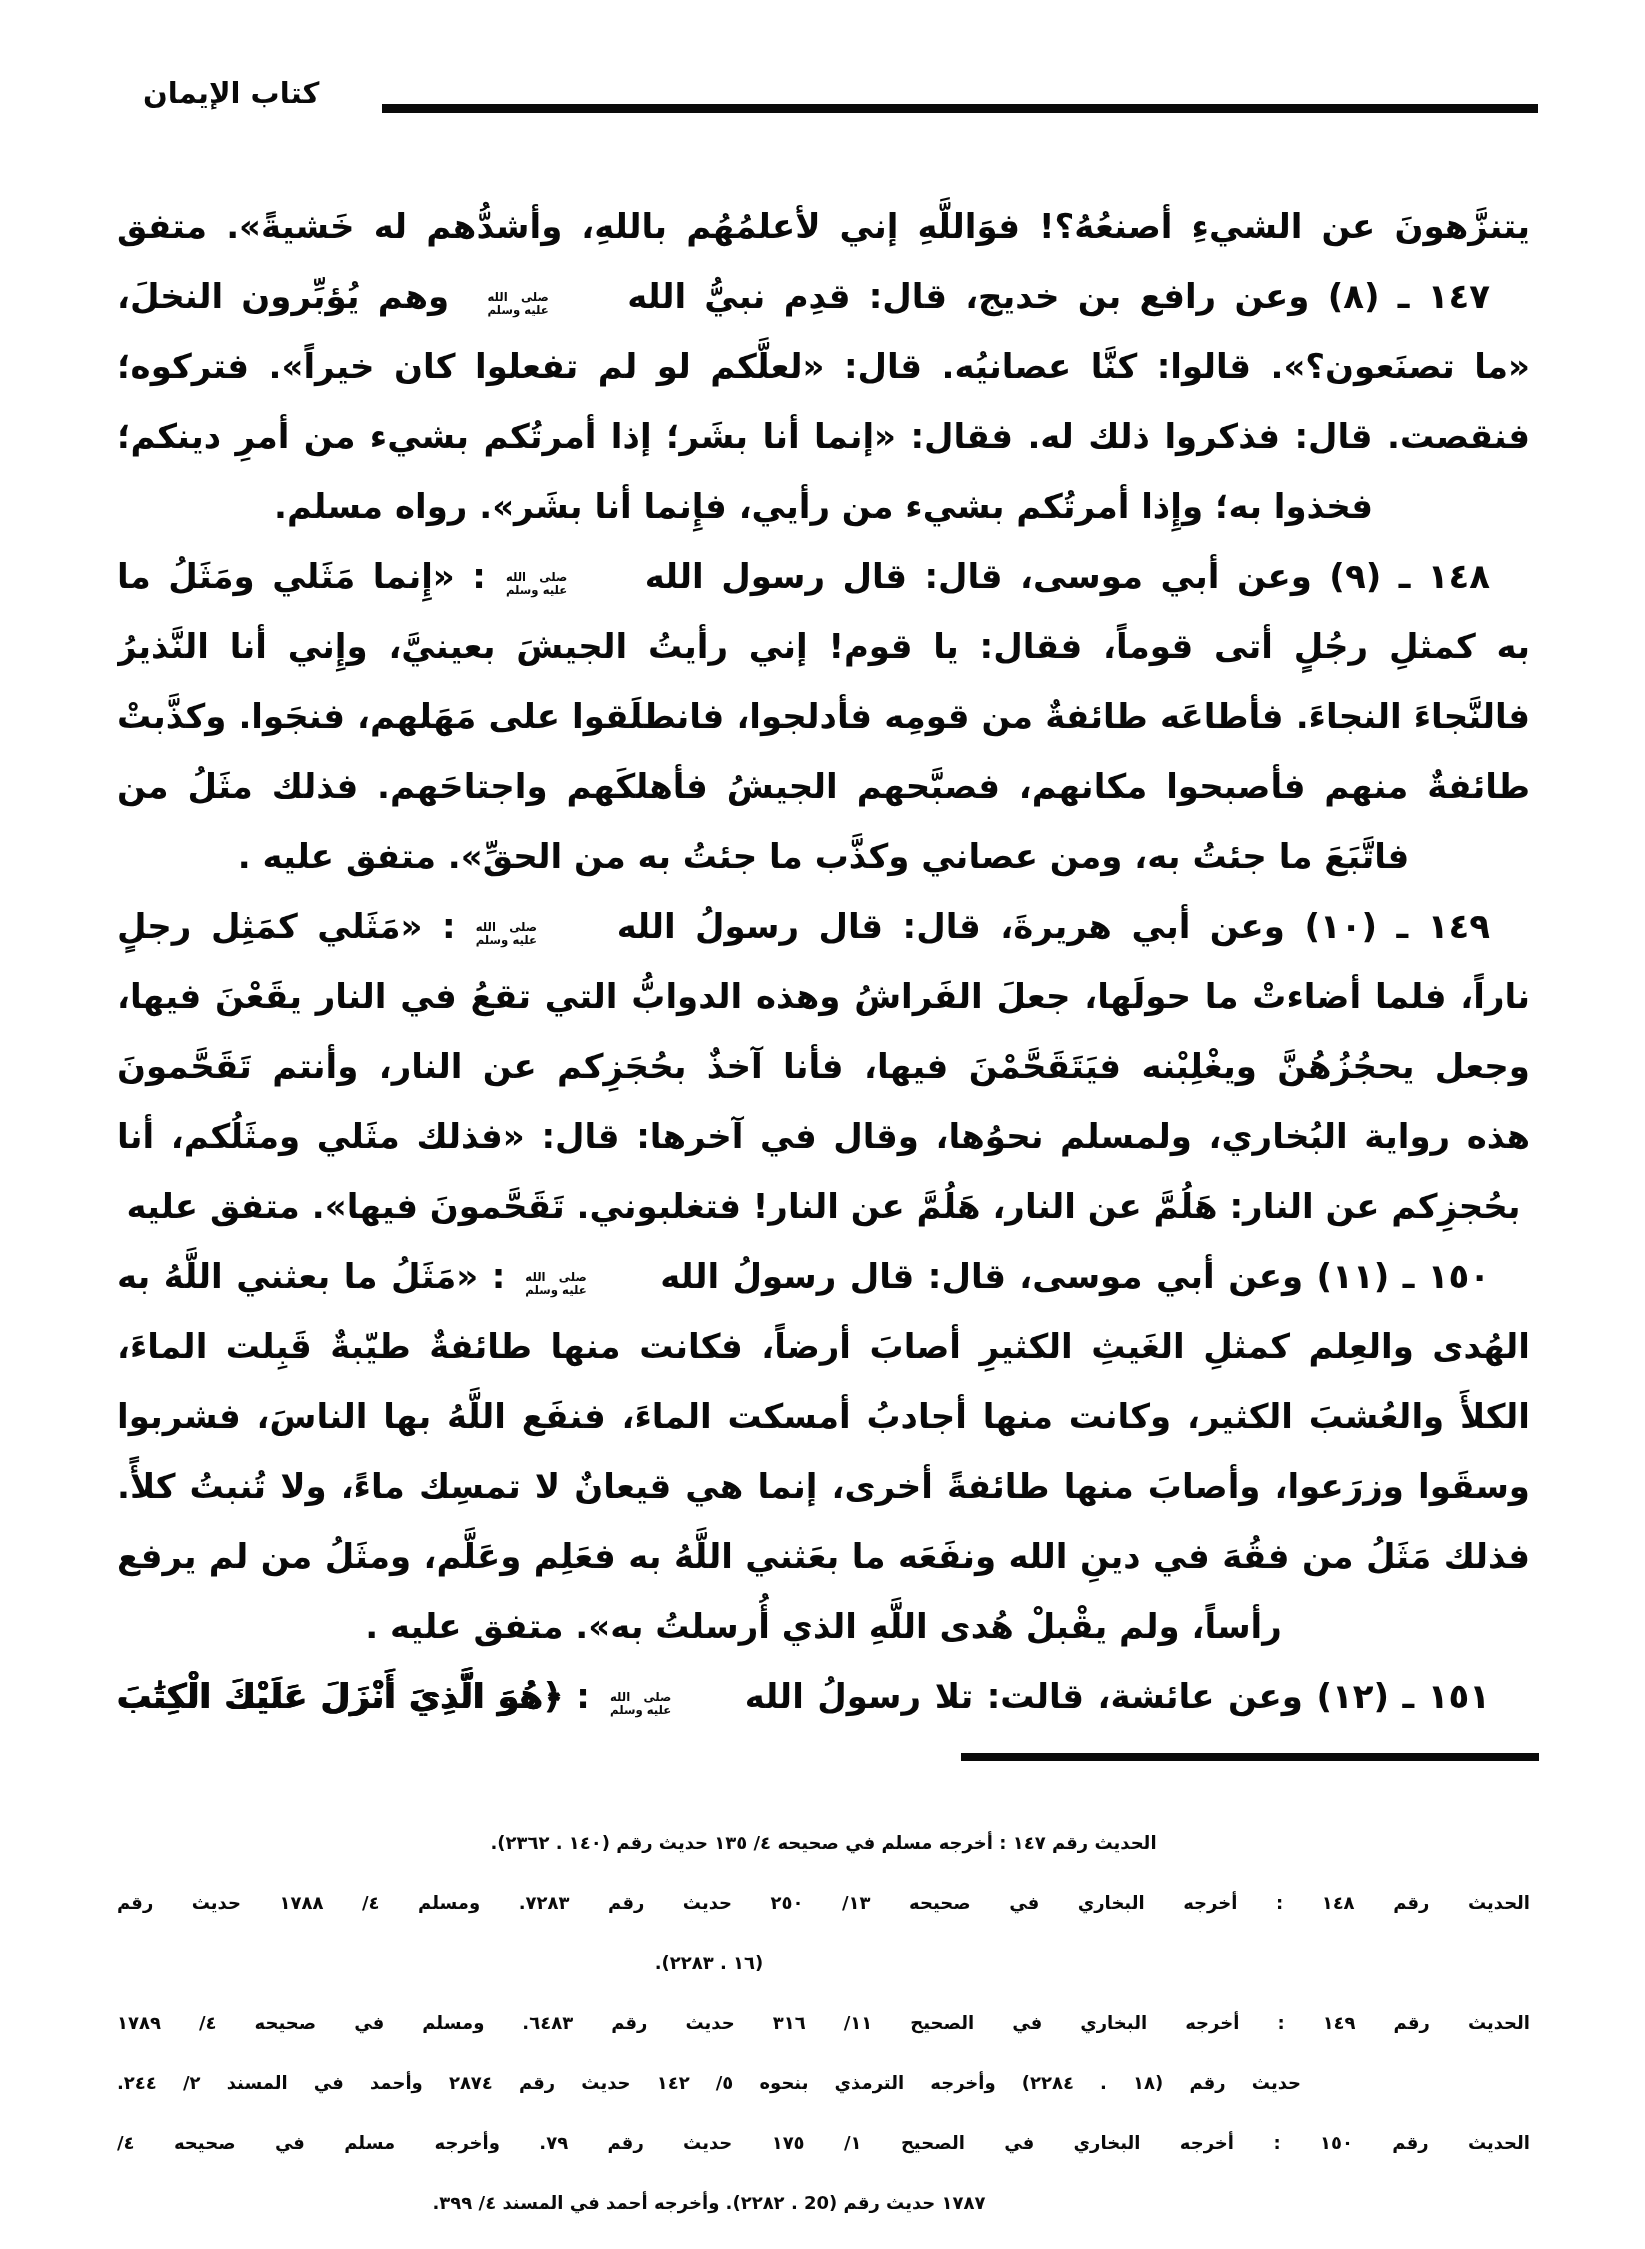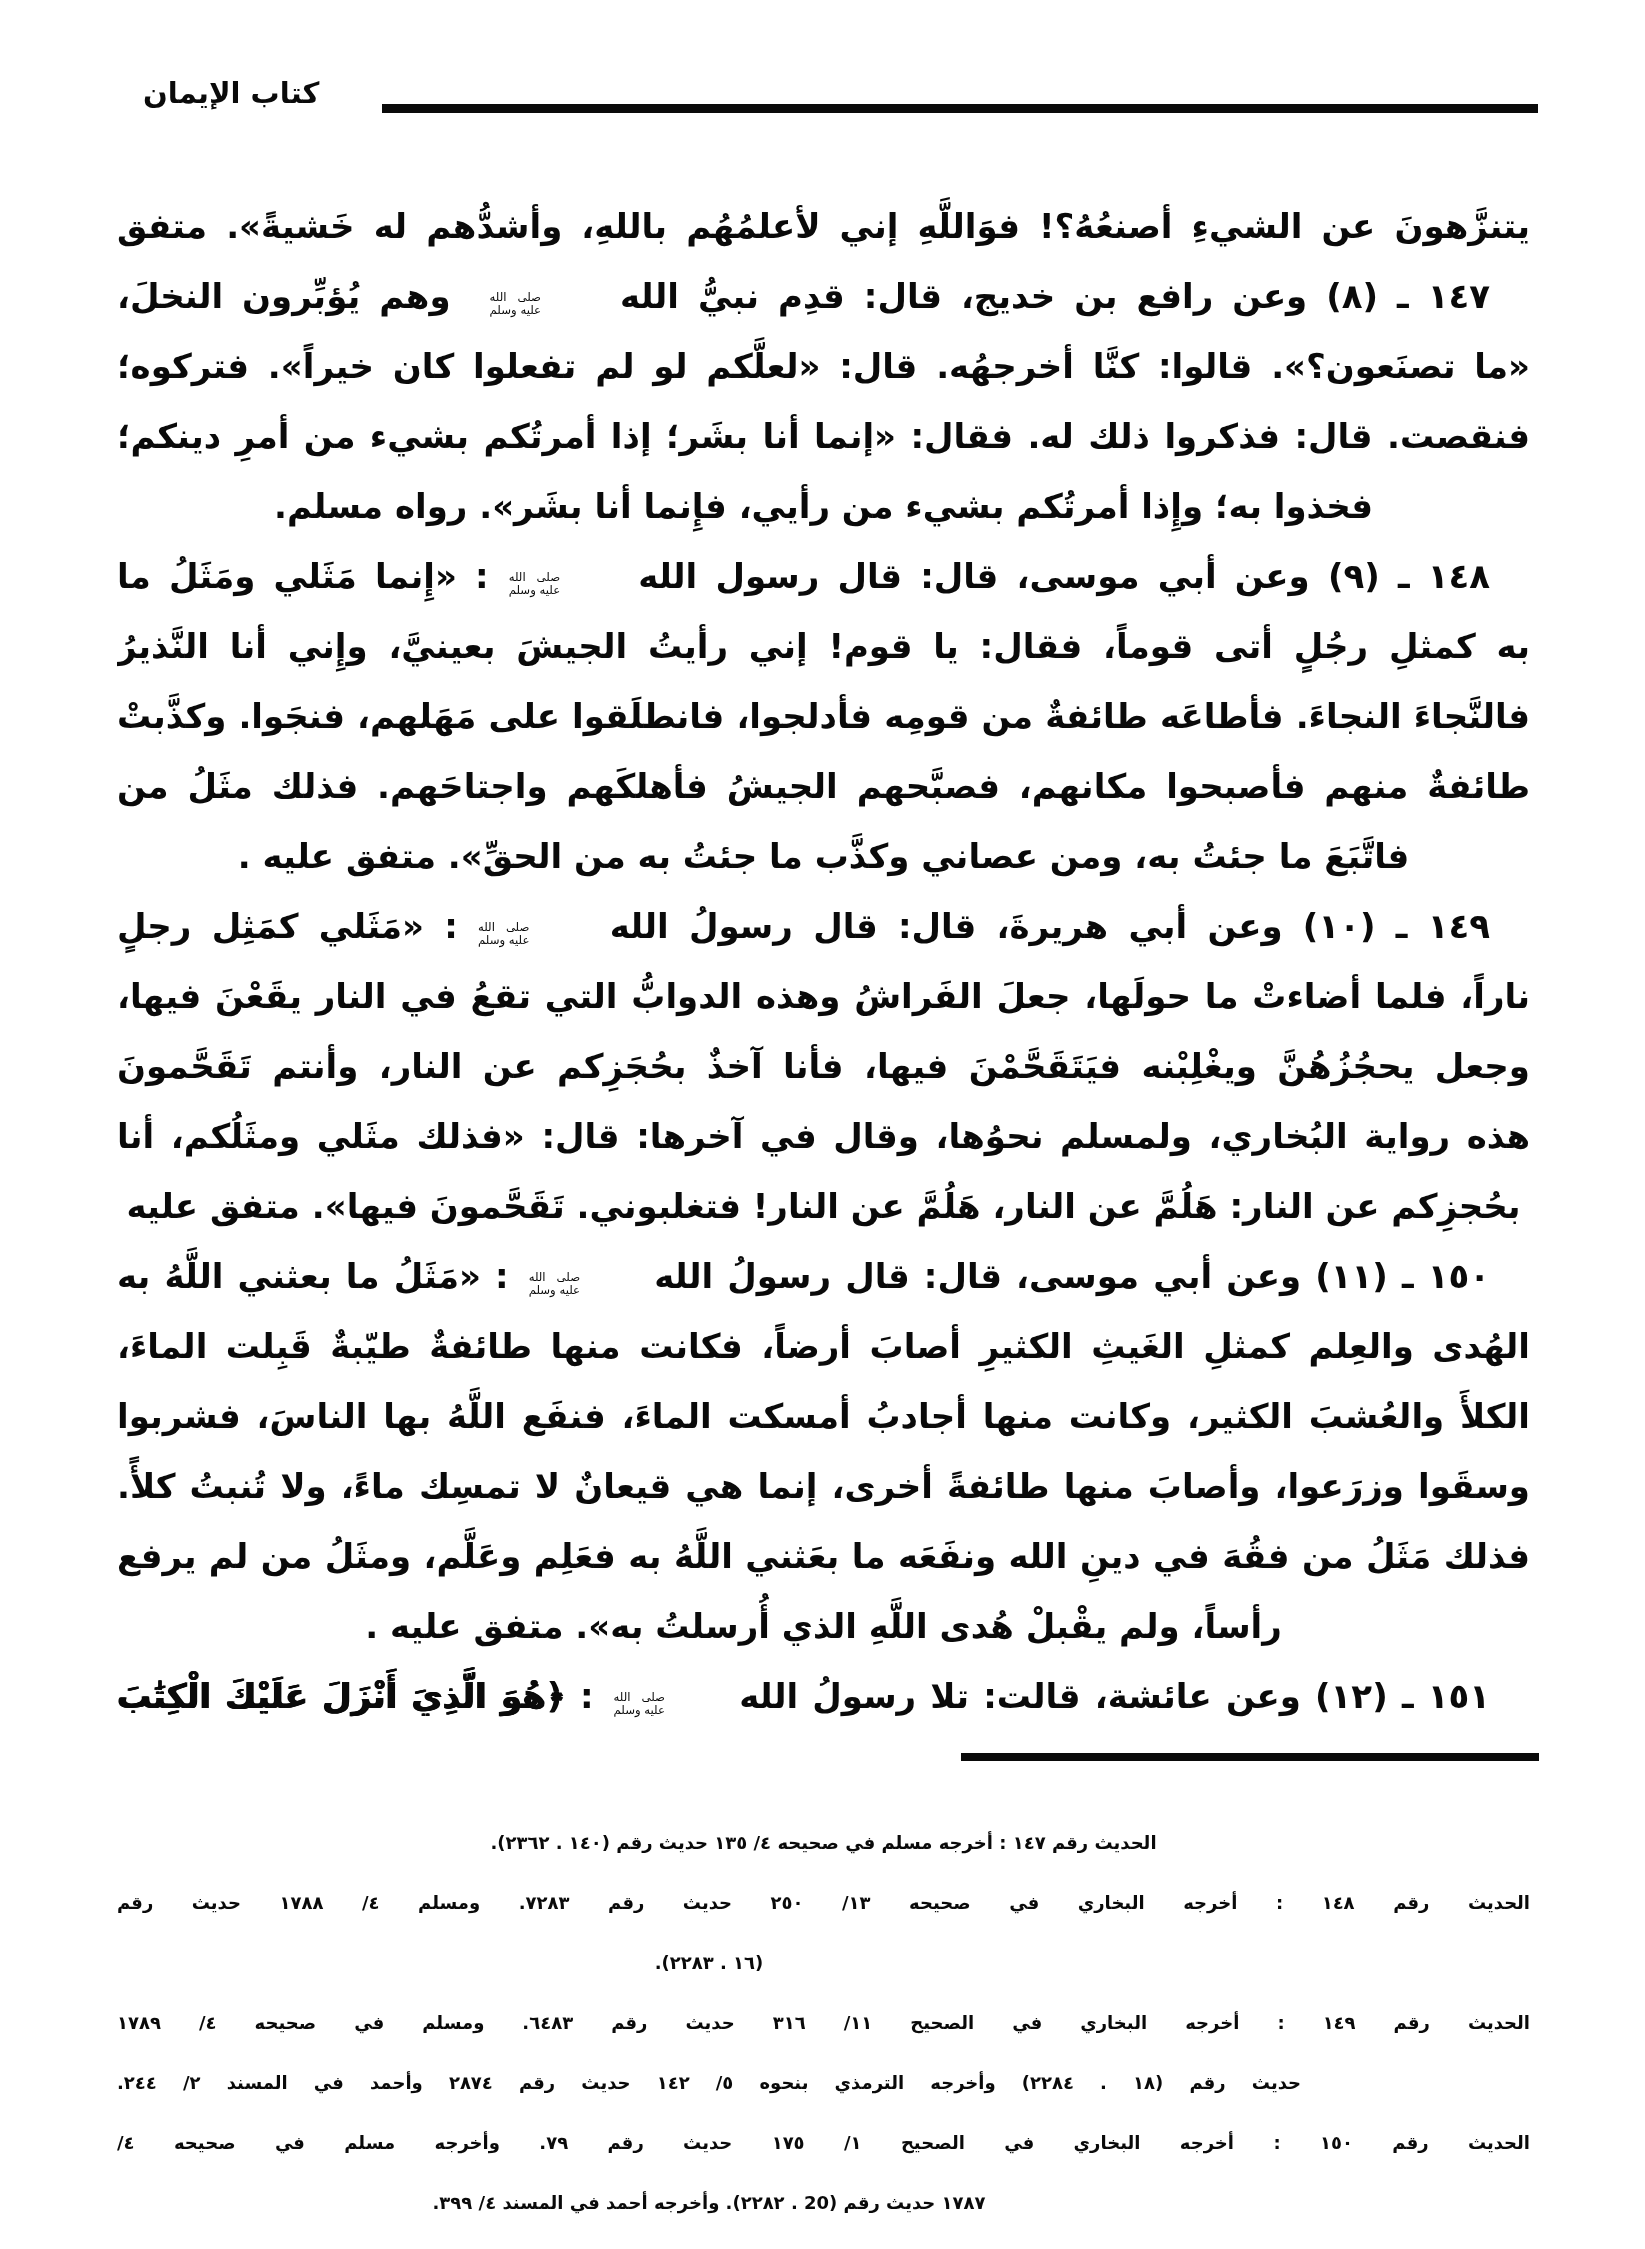--- a/index.html
+++ b/index.html
@@ -25,21 +25,21 @@
   }
   .bline{
     font-size:34px;font-weight:bold;
     line-height:70px;height:70px;overflow:hidden;
   }
   .just{text-align:justify;text-align-last:justify;}
   .endal{text-align:center;}
   .indent{text-indent:40px;}
   .saw{
     display:inline-block;vertical-align:-6.3px;
-    font-size:11.7px;line-height:13.5px;font-weight:normal;
+    font-size:11.7px;line-height:13.5px;font-weight:bold;
     text-align:center;margin:0 20px;
   }
   .quran{
     font-weight:bold;
     text-shadow:0.7px 0 0 currentColor,-0.7px 0 0 currentColor;
   }
   .fnsep{
     position:absolute;top:1753px;left:961px;
     width:578px;height:8px;background:#0a0a0a;
   }
@@ -56,21 +56,21 @@
 </head>
 <body>
 
 <div class="page">
   <div class="header-title">كتاب الإيمان</div>
   <div class="header-rule"></div>
 
   <div id="body-lines">
       <div class="bline just">يتنزَّهونَ عن الشيءِ أصنعُهُ؟! فوَاللَّهِ إني لأعلمُهُم باللهِ، وأشدُّهم له خَشيةً». متفق عليه .</div>
       <div class="bline just indent">١٤٧ ـ (٨) وعن رافع بن خديج، قال: قدِم نبيُّ الله <span class="saw"><div>صلى الله</div><div>عليه وسلم</div></span> وهم يُؤبِّرون النخلَ، فقال:</div>
-      <div class="bline just">«ما تصنَعون؟». قالوا: كنَّا أخرجهُه. قال: «لعلَّكم لو لم تفعلوا كان خيراً». فتركوه؛</div>
+      <div class="bline just">«ما تصنَعون؟». قالوا: كنَّا عصانيُه. قال: «لعلَّكم لو لم تفعلوا كان خيراً». فتركوه؛</div>
       <div class="bline just">فنقصت. قال: فذكروا ذلك له. فقال: «إنما أنا بشَر؛ إذا أمرتُكم بشيء من أمرِ دينكم؛</div>
       <div class="bline endal">فخذوا به؛ وإِذا أمرتُكم بشيء من رأيي، فإِنما أنا بشَر». رواه مسلم.</div>
       <div class="bline just indent">١٤٨ ـ (٩) وعن أبي موسى، قال: قال رسول الله <span class="saw"><div>صلى الله</div><div>عليه وسلم</div></span>: «إِنما مَثَلي ومَثَلُ ما بعثني اللَّهُ</div>
       <div class="bline just">به كمثلِ رجُلٍ أتى قوماً، فقال: يا قوم! إني رأيتُ الجيشَ بعينيَّ، وإِني أنا النَّذيرُ العُريانُ!</div>
       <div class="bline just">فالنَّجاءَ النجاءَ. فأطاعَه طائفةٌ من قومِه فأدلجوا، فانطلَقوا على مَهَلهم، فنجَوا. وكذَّبتْ</div>
       <div class="bline just">طائفةٌ منهم فأصبحوا مكانهم، فصبَّحهم الجيشُ فأهلكَهم واجتاحَهم. فذلك مثَلُ من أطاعني</div>
       <div class="bline endal">فاتَّبَعَ ما جئتُ به، ومن عصاني وكذَّب ما جئتُ به من الحقِّ». متفق عليه .</div>
       <div class="bline just indent">١٤٩ ـ (١٠) وعن أبي هريرةَ، قال: قال رسولُ الله <span class="saw"><div>صلى الله</div><div>عليه وسلم</div></span>: «مَثَلي كمَثِل رجلٍ استَوْقَدَ</div>
       <div class="bline just">ناراً، فلما أضاءتْ ما حولَها، جعلَ الفَراشُ وهذه الدوابُّ التي تقعُ في النار يقَعْنَ فيها،</div>
       <div class="bline just">وجعل يحجُزُهُنَّ ويغْلِبْنه فيَتَقَحَّمْنَ فيها، فأنا آخذٌ بحُجَزِكم عن النار، وأنتم تَقَحَّمونَ فيها».</div>

